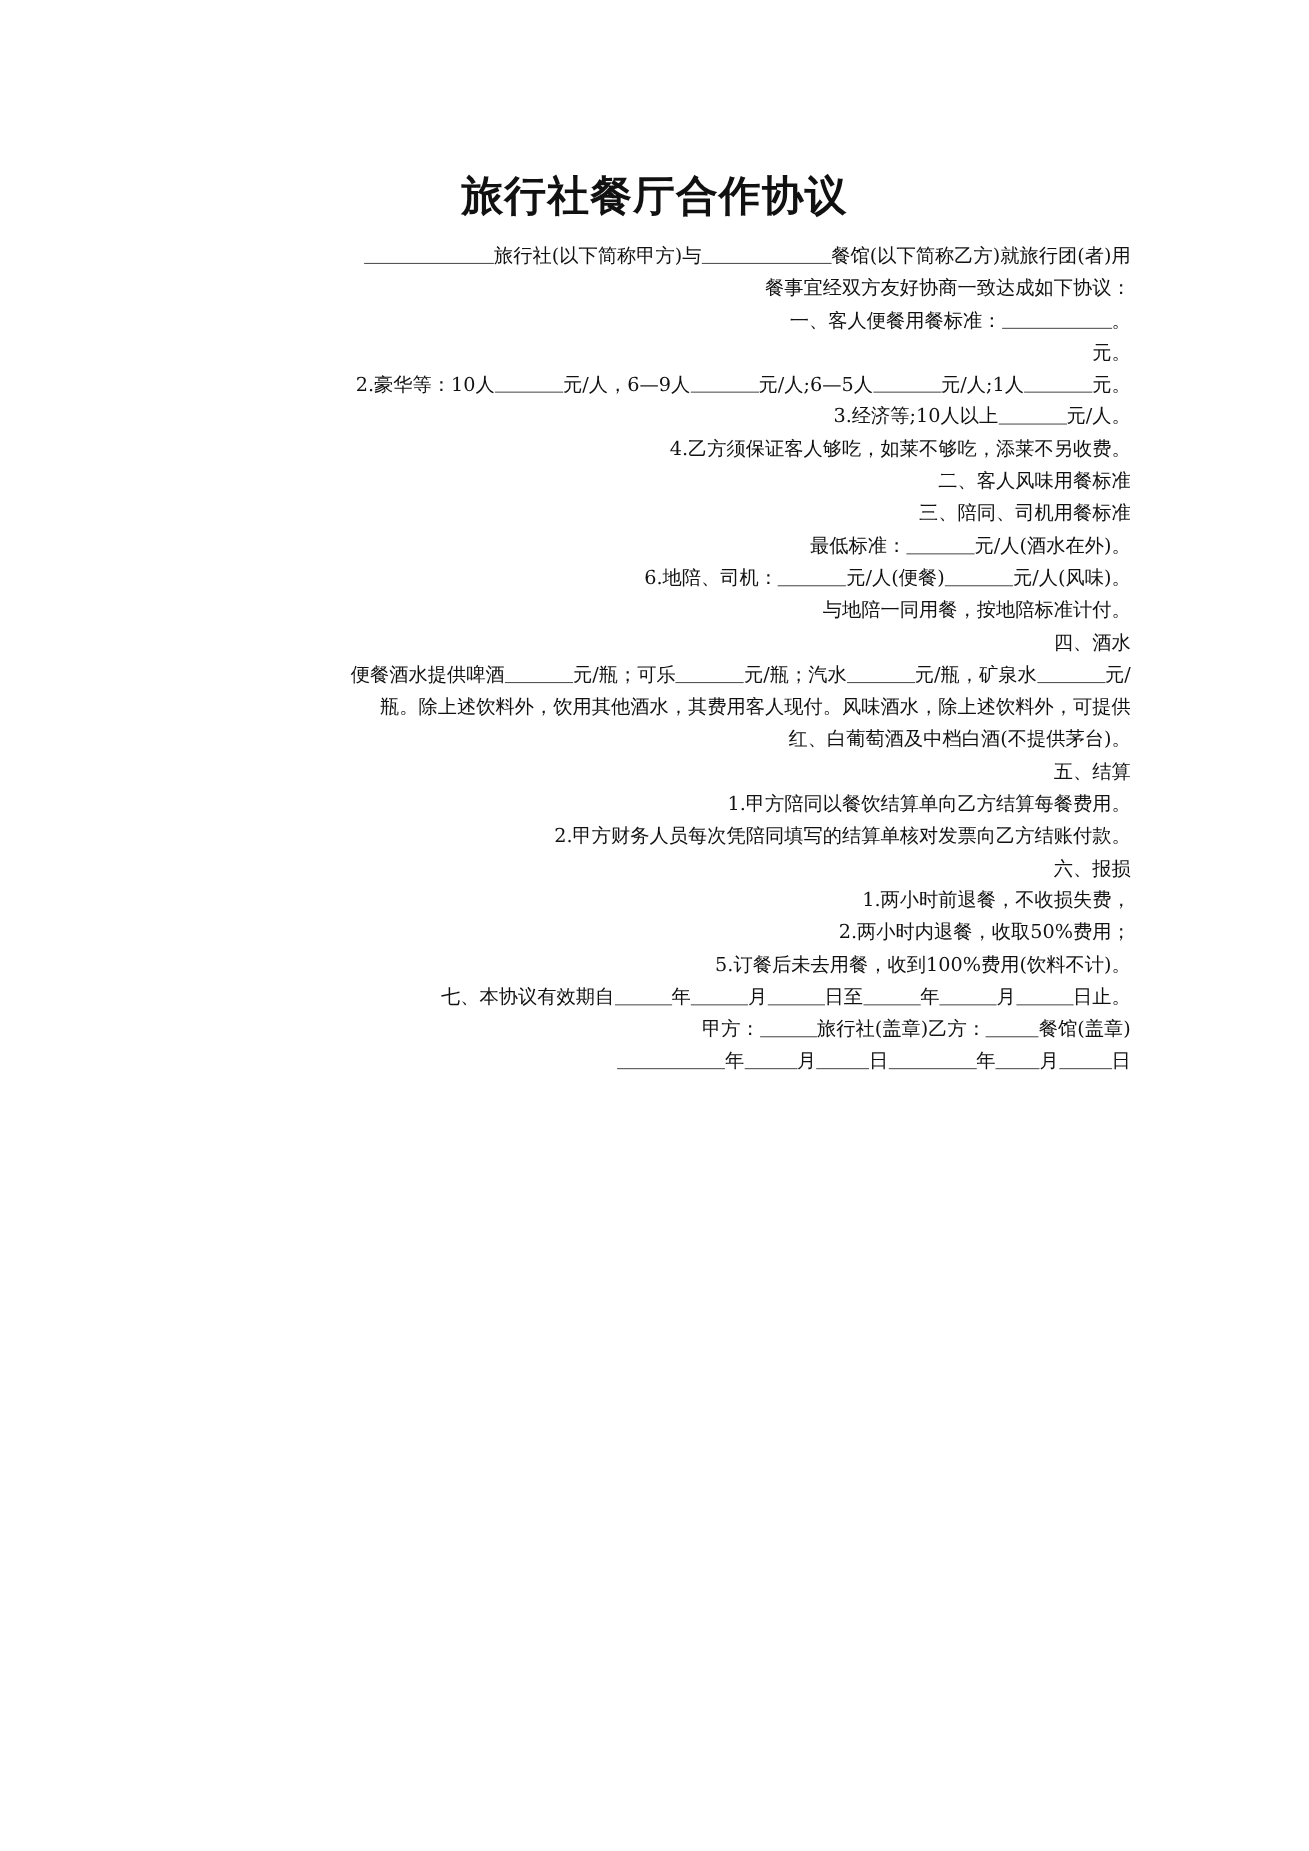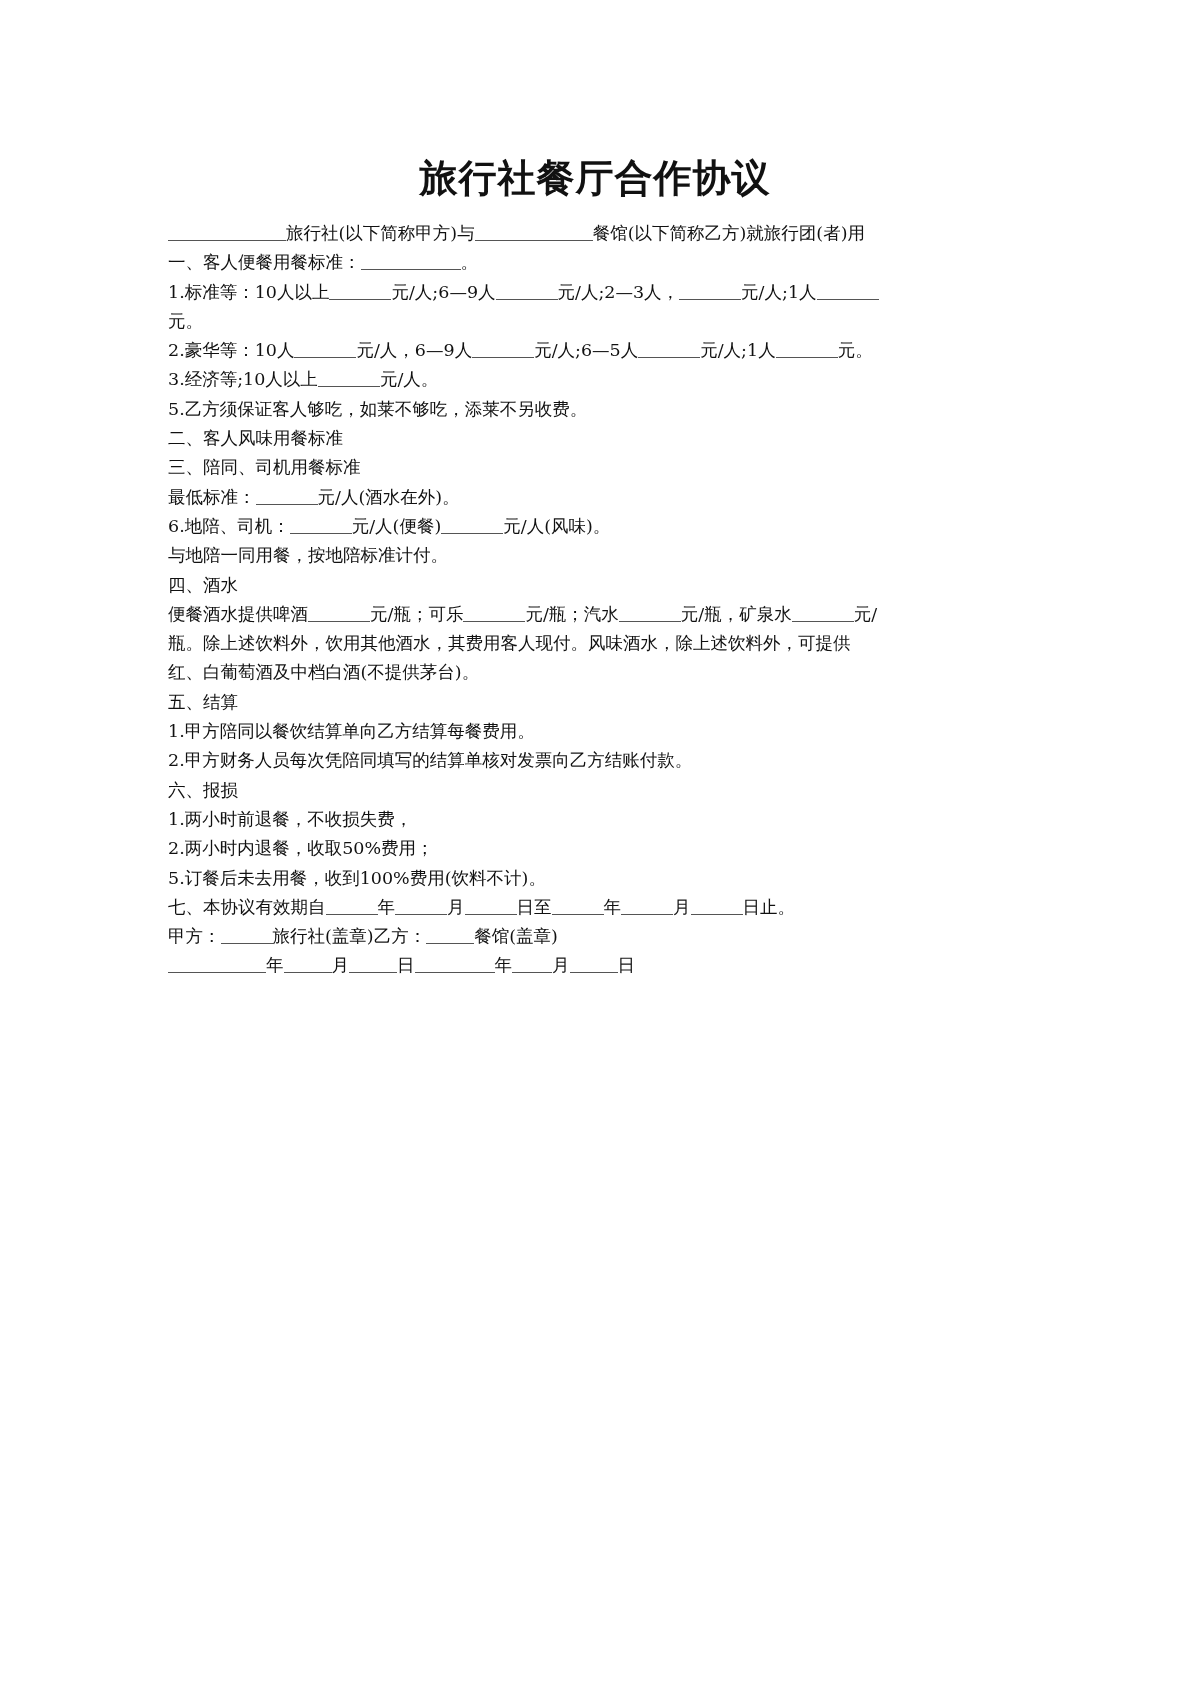--- a/index.html
+++ b/index.html
@@ -2,35 +2,35 @@
 <html><head>
 <meta charset="utf-8">
 <style>
   html, body { margin: 0; padding: 0; background: #ffffff; }
   body { width: 1190px; height: 1683px; position: relative; overflow: hidden;
          font-family: "DejaVu Serif", "Liberation Serif", serif; color: #111; }
   .title { position: absolute; top: 152px; left: 0; width: 1190px; text-align: center;
            font-family: "DejaVu Sans", "Liberation Sans", sans-serif; font-weight: bold;
            font-size: 38px; letter-spacing: 1px; line-height: 52px; }
   .body { position: absolute; top: 219px; left: 168px; width: 860px; }
-  .line { font-size: 17.5px; line-height: 29.3px; white-space: nowrap; height: 29.3px; }
+  .line { font-size: 17.5px; line-height: 29.3px; white-space: nowrap; height: 29.3px; text-align: right; }
   .u { display: inline-block; border-bottom: 1px solid #555; height: 18px; vertical-align: -2px; }
 </style>
 </head>
 <body>
 
 <div class="title">旅行社餐厅合作协议</div>
 <div class="body" id="doc-body">
     <div class="line"><span class="u" style="width: 118px;"></span><span>旅行社(以下简称甲方)与</span><span class="u" style="width: 118px;"></span><span>餐馆(以下简称乙方)就旅行团(者)用</span></div>
+    <div class="line"><span>餐事宜经双方友好协商一致达成如下协议：</span></div>
     <div class="line"><span>一、客人便餐用餐标准：</span><span class="u" style="width: 100px;"></span><span>。</span></div>
-    <div class="line"><span>1.标准等：10人以上</span><span class="u" style="width: 62px;"></span><span>元/人;6—9人</span><span class="u" style="width: 62px;"></span><span>元/人;2—3人，</span><span class="u" style="width: 62px;"></span><span>元/人;1人</span><span class="u" style="width: 62px;"></span></div>
     <div class="line"><span>元。</span></div>
     <div class="line"><span>2.豪华等：10人</span><span class="u" style="width: 62px;"></span><span>元/人，6—9人</span><span class="u" style="width: 62px;"></span><span>元/人;6—5人</span><span class="u" style="width: 62px;"></span><span>元/人;1人</span><span class="u" style="width: 62px;"></span><span>元。</span></div>
     <div class="line"><span>3.经济等;10人以上</span><span class="u" style="width: 62px;"></span><span>元/人。</span></div>
-    <div class="line"><span>5.乙方须保证客人够吃，如莱不够吃，添莱不另收费。</span></div>
+    <div class="line"><span>4.乙方须保证客人够吃，如莱不够吃，添莱不另收费。</span></div>
     <div class="line"><span>二、客人风味用餐标准</span></div>
     <div class="line"><span>三、陪同、司机用餐标准</span></div>
     <div class="line"><span>最低标准：</span><span class="u" style="width: 62px;"></span><span>元/人(酒水在外)。</span></div>
     <div class="line"><span>6.地陪、司机：</span><span class="u" style="width: 62px;"></span><span>元/人(便餐)</span><span class="u" style="width: 62px;"></span><span>元/人(风味)。</span></div>
     <div class="line"><span>与地陪一同用餐，按地陪标准计付。</span></div>
     <div class="line"><span>四、酒水</span></div>
     <div class="line"><span>便餐酒水提供啤酒</span><span class="u" style="width: 62px;"></span><span>元/瓶；可乐</span><span class="u" style="width: 62px;"></span><span>元/瓶；汽水</span><span class="u" style="width: 62px;"></span><span>元/瓶，矿泉水</span><span class="u" style="width: 62px;"></span><span>元/</span></div>
     <div class="line"><span>瓶。除上述饮料外，饮用其他酒水，其费用客人现付。风味酒水，除上述饮料外，可提供</span></div>
     <div class="line"><span>红、白葡萄酒及中档白酒(不提供茅台)。</span></div>
     <div class="line"><span>五、结算</span></div>

